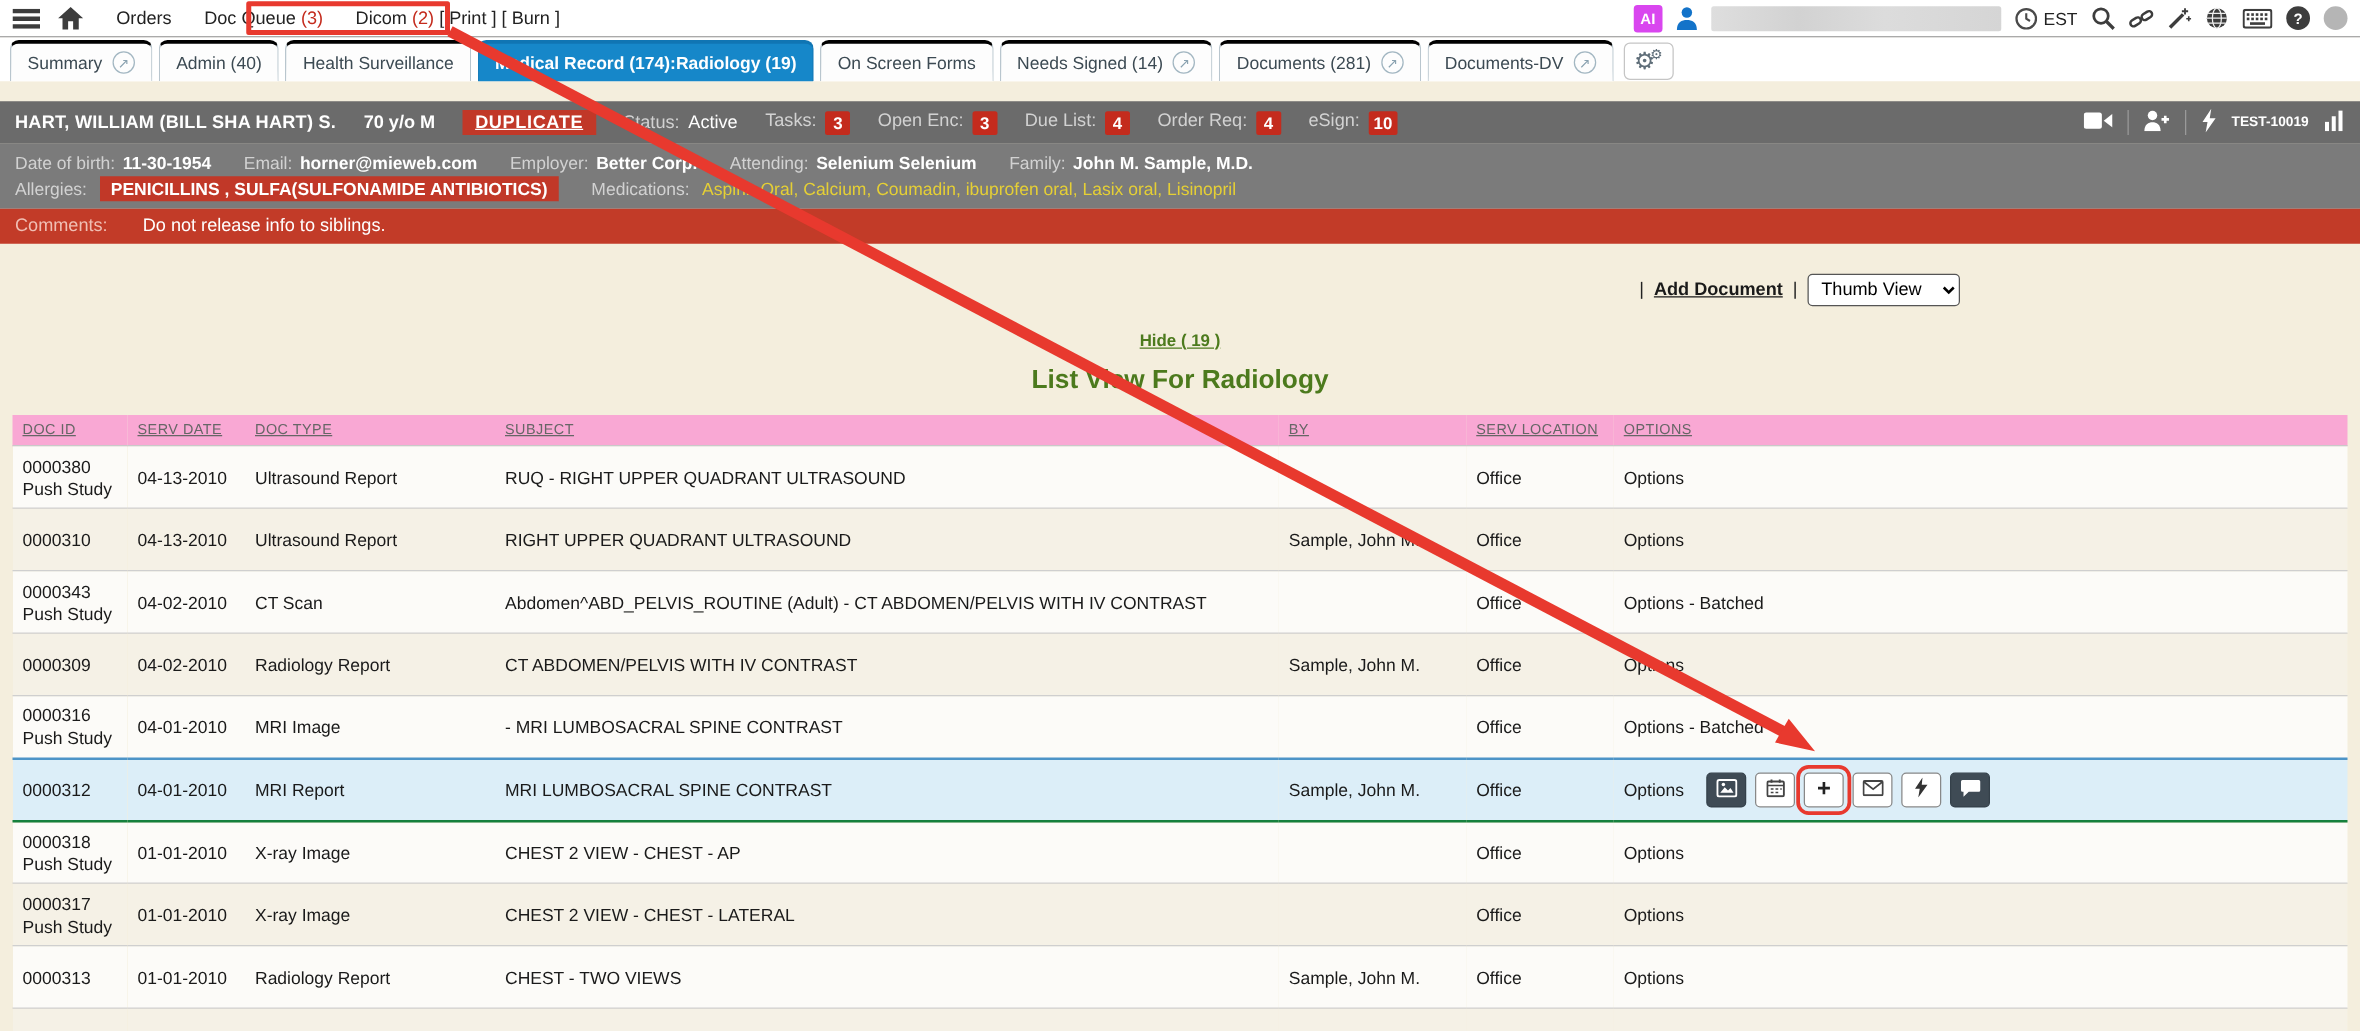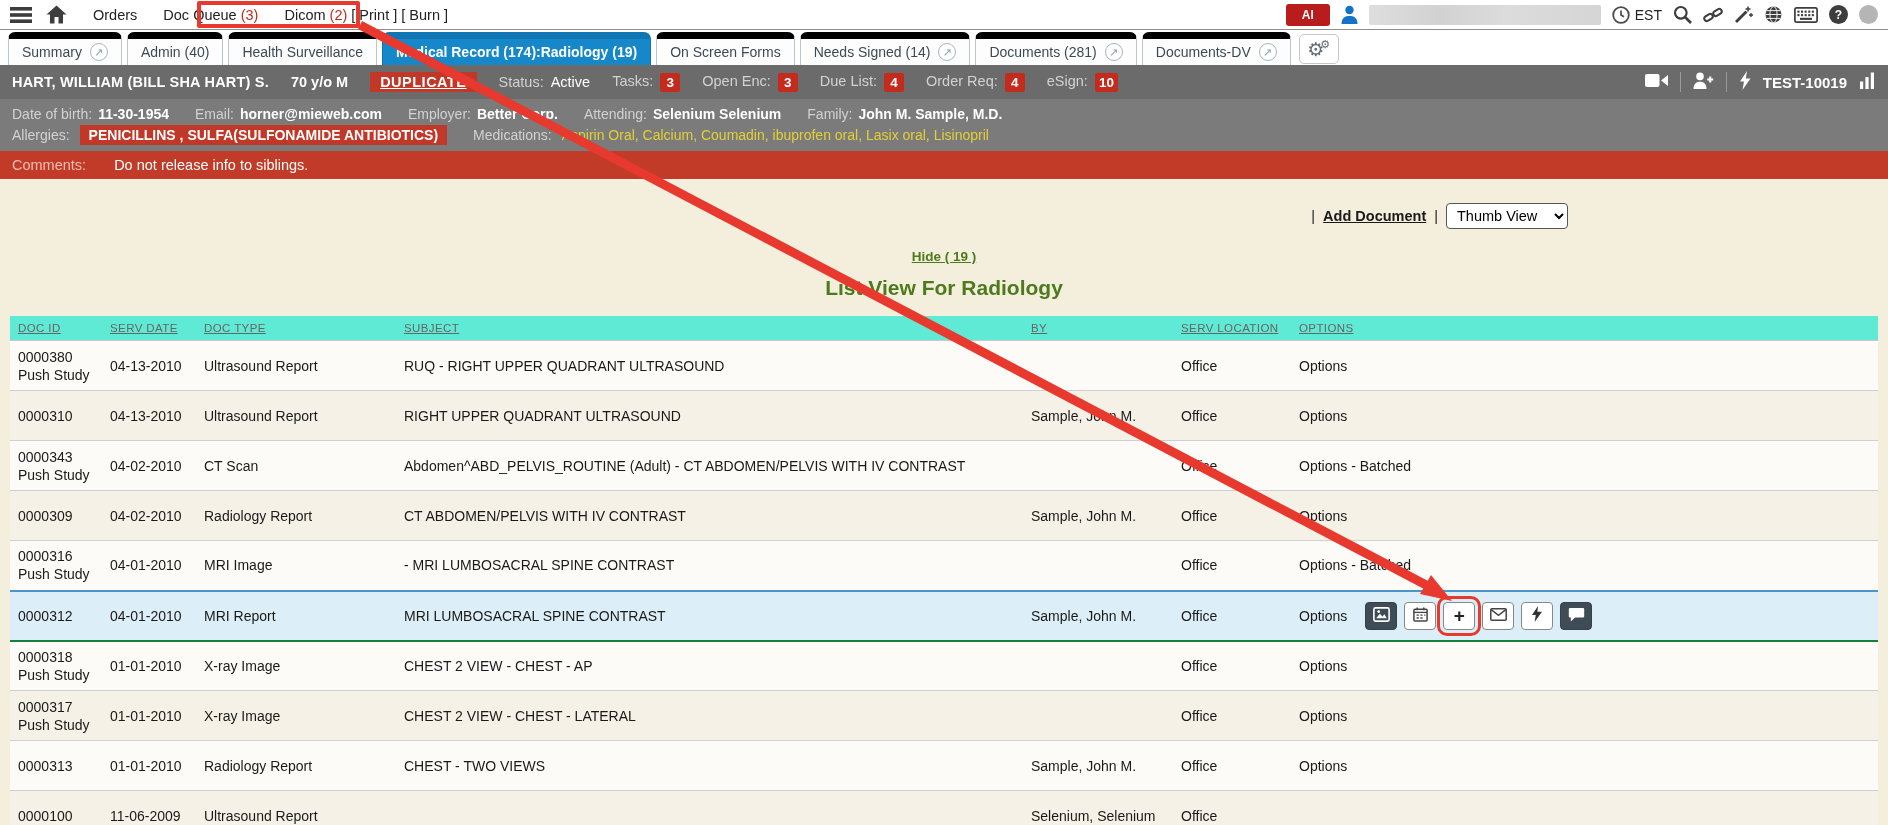--- a/index.html
+++ b/index.html
@@ -9,61 +9,61 @@
 
   
   .topbar { height:30px; background:#fff; border-bottom:1px solid #8f8f8f;
             display:flex; align-items:center; padding:0 10px; gap:14px; }
   .topbar .iconbtn { display:inline-flex; align-items:center; justify-content:center; cursor:pointer; }
   .nav-items { display:flex; align-items:center; gap:26px; margin-left:12px; }
   .nav-item { font-size:14.5px; color:#222; text-decoration:none; white-space:nowrap; cursor:pointer; }
   .nav-count { color:#c42b1d; }
   .nav-extra { color:#222; }
   .topbar-right { margin-left:auto; display:flex; align-items:center; gap:11px; }
-  .ai-badge { width:44px; height:22px; background:#b91c1c; color:#fff; font-weight:bold;
+  .ai-badge { width:23px; height:22px; background:#d946ef; color:#fff; font-weight:bold;
               font-size:12px; border-radius:3px; display:flex; align-items:center; justify-content:center; }
   .redacted { width:232px; height:20px; border-radius:2px;
               background:linear-gradient(90deg,#dedede,#d2d2d2 30%,#dcdcdc 60%,#d5d5d5); }
   .est { font-size:14px; color:#222; margin-left:-6px; }
   .help-circ { width:19px; height:19px; border-radius:50%; background:#3d3d3d; color:#fff;
                font-size:12px; font-weight:bold; display:flex; align-items:center; justify-content:center; }
   .prof-circ { width:19px; height:19px; border-radius:50%; background:#b5b5b5; }
 
   
   .tabbar { height:35px; background:#fff; display:flex; align-items:flex-end; padding:0 8px; }
   .tab-list { display:flex; align-items:flex-end; gap:5px; }
   .tab { height:33px; border:1px solid #b9c6ce; border-bottom:none; border-radius:7px 7px 0 0;
-         border-top:7px solid #000000; background:#fdfdfd; color:#3c4a53; font-size:14px;
+         border-top:3px solid #000000; background:#fdfdfd; color:#3c4a53; font-size:14px;
          display:flex; align-items:center; padding:0 13px; gap:8px; cursor:pointer; white-space:nowrap; }
   .tab.active { background:#1687c9; color:#fff; font-weight:bold; border-color:#1075b3; }
   .ext-circ { width:18px; height:18px; border-radius:50%; border:1.5px solid #a3b7c2; color:#8aa2b0;
               font-size:11px; display:inline-flex; align-items:center; justify-content:center; cursor:pointer; }
   .gear-btn { height:30px; width:40px; margin-left:8px; background:#fff; border:1px solid #c5c5c5;
               border-radius:5px; display:flex; align-items:center; justify-content:center;
               color:#5f6e79; cursor:pointer; margin-bottom:1px; }
   .gear-big { font-size:19px; line-height:1; }
   .gear-small { font-size:11px; line-height:1; margin:-10px 0 0 -4px; }
 
   
   .patientbar { height:34px; background:#6b6b6b; color:#fff; display:flex; align-items:center;
-                padding:0 12px; gap:22px; font-size:14.5px; }
+                padding:0 12px; gap:22px; font-size:14.5px;margin-top:16px; }
   .pname { font-weight:bold; letter-spacing:.2px; }
   .agesex { font-weight:bold; }
   .dup-badge { background:#c13828; color:#fff; font-weight:bold; text-decoration:underline;
                padding:2px 10px; letter-spacing:.5px; cursor:pointer; }
   .statuses { display:flex; align-items:center; gap:22px; }
   .stat { display:flex; gap:7px; }
   .pl { color:#d2d2d2; }
   .pv { color:#fff; }
   .rbadge { background:#c42b1d; color:#fff; font-weight:bold; min-width:20px; height:19px;
             padding:0 4px; display:inline-flex; align-items:center; justify-content:center;
             border-radius:2px; font-size:13.5px; cursor:pointer; }
   .pbar-right { margin-left:auto; display:flex; align-items:center; gap:12px; }
   .vdiv { width:1px; height:20px; background:#9a9a9a; }
-  .station { font-weight:bold; font-size:15px; }
+  .station { font-weight:bold; font-size:11px; }
 
   
   .demobar { height:52px; background:#7b7b7b; color:#fff; font-size:14px;
              display:flex; flex-direction:column; justify-content:center; padding:0 12px; gap:3px; }
   .demoline { display:flex; align-items:center; gap:26px; }
   .demoline2 { display:flex; align-items:center; gap:10px; }
   .dfield { display:flex; align-items:center; gap:6px; white-space:nowrap; }
   .dval { font-weight:bold; }
   .allergy-badge { background:#c13828; color:#fff; font-weight:bold; padding:2px 9px; cursor:pointer; }
   .medlabel { margin-left:16px; color:#d2d2d2; }
@@ -84,21 +84,21 @@
 
   .legend-row { margin-top:18px; display:flex; align-items:center; gap:12px; padding:0 8px;flex-direction:column; }
   .hide-link { color:#4c7a1d; font-weight:bold; font-size:13.5px; text-decoration:underline; cursor:pointer; }
   .list-title { color:#4c7a1d; font-weight:bold; font-size:21px; }
   .legend-rule { flex:1; height:2px; background:#c4c3ad; margin-left:6px; }
 
   
   table.doclist { width:100%; border-collapse:collapse; table-layout:fixed; margin-top:4px; }
   .doclist th { text-align:left; font-size:11.5px; font-weight:normal; color:#666;
                 text-decoration:underline; letter-spacing:.4px; padding:6px 8px; cursor:pointer;
-                background:#5eead4; border-bottom:1px solid #c9c9c9; white-space:nowrap; }
+                background:#f9a8d4; border-bottom:1px solid #c9c9c9; white-space:nowrap; }
   .doclist td { font-size:14px; color:#1a1a1a; padding:4px 8px; height:50px; vertical-align:middle;
                 border-bottom:1px solid #cfcfcf; overflow:hidden; white-space:nowrap; }
   .doclist tr:nth-child(odd) td { background:#fcfbf8; }
   .doclist tr:nth-child(even) td { background:#f5f1e6; }
   .doclist tr.hl td { background:#dceef8; border-top:2px solid #4d94c7; border-bottom:2px solid #15803d; }
   .docid-sub { display:block; margin-top:2px; }
   .opt-cell { display:flex; align-items:center; gap:18px; }
   .icon-grp { display:flex; align-items:center; gap:7px; }
   .ibtn { width:32px; height:28px; border:1px solid #888; border-radius:4px; background:#fff;
           display:inline-flex; align-items:center; justify-content:center; cursor:pointer; padding:0; }

